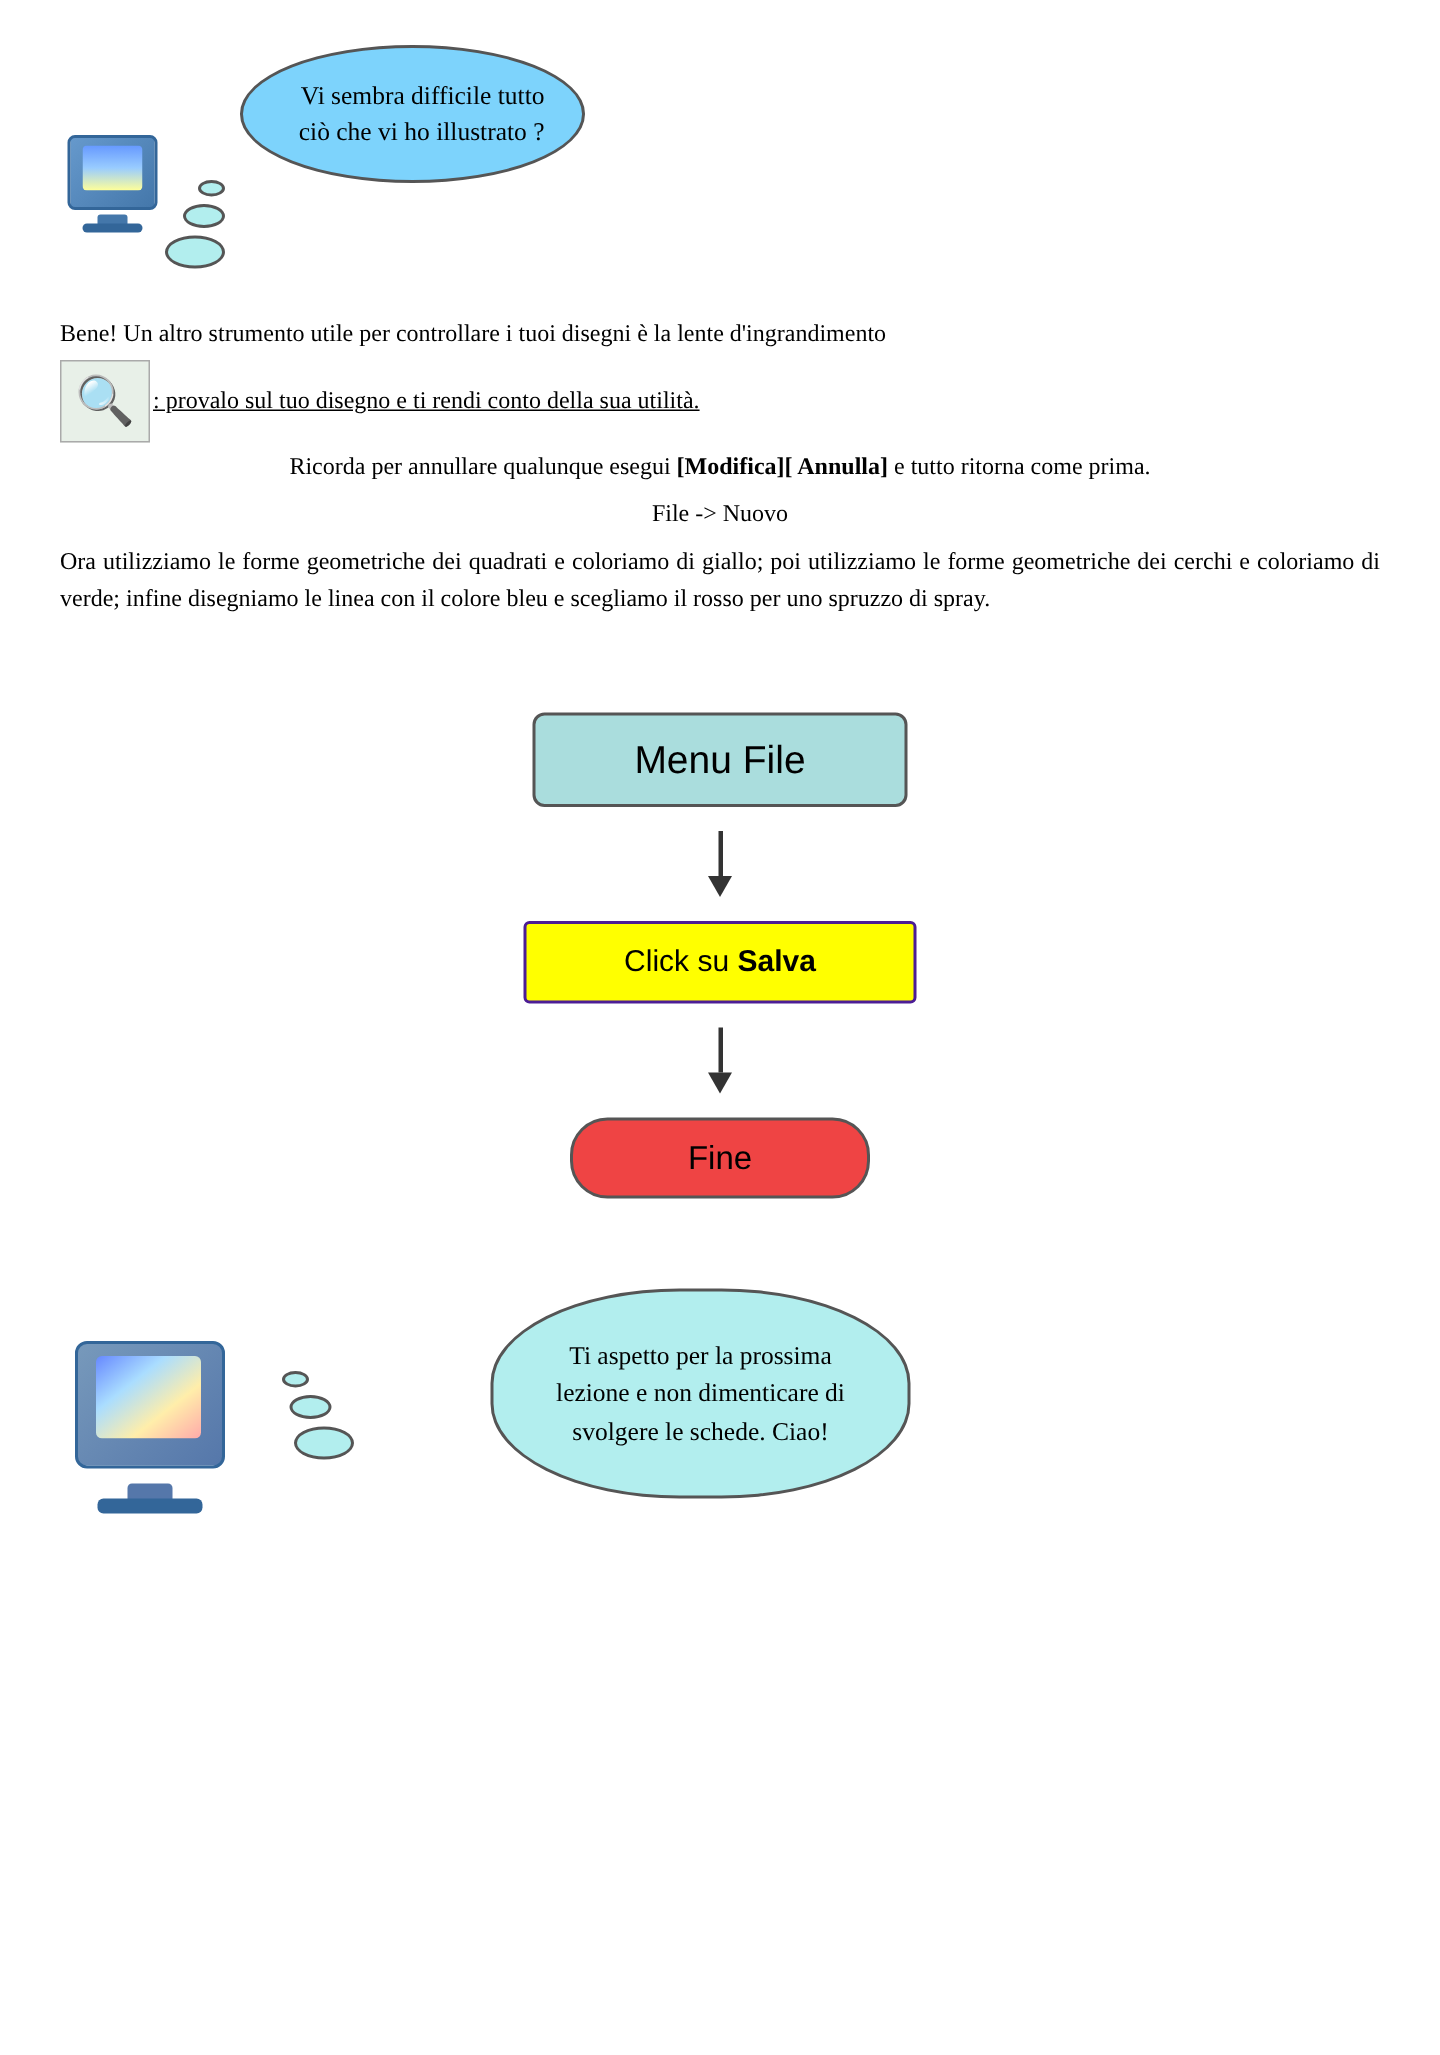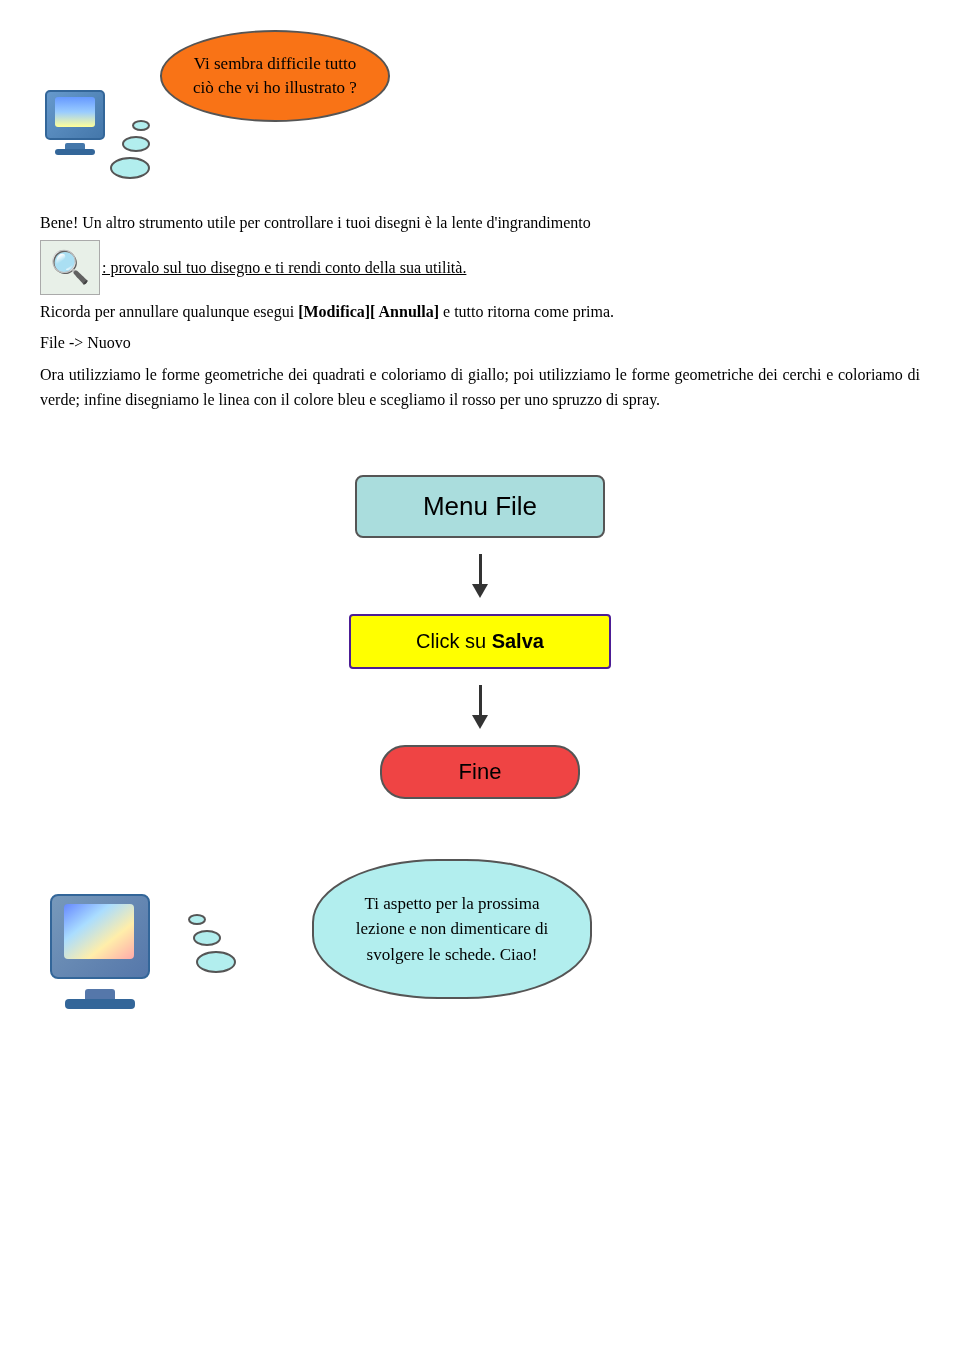--- a/index.html
+++ b/index.html
@@ -19,25 +19,25 @@
 
     
     .thought-bubble-container {
       position: relative;
       display: flex;
       align-items: flex-start;
       margin-bottom: 20px;
     }
 
     .thought-bubble {
-      background: #f97316;
+      background: #7dd3fc;
       border-radius: 50%;
       border: 2px solid #555;
       padding: 20px 25px;
-      text-align: center;
+      text-align: right;
       font-size: 17px;
       line-height: 1.4;
       position: relative;
     }
 
     .thought-bubble-top {
       width: 230px;
       margin-left: 120px;
       margin-top: 10px;
     }
@@ -119,21 +119,21 @@
     }
 
     
     .text-section {
       margin: 10px 0;
       line-height: 1.6;
     }
 
     .text-section p {
       margin-bottom: 6px;
-      text-align: left;
+      text-align: center;
     }
 
     
     .magnifier-row {
       display: flex;
       align-items: flex-start;
       gap: 0;
       margin-bottom: 4px;
     }
 
@@ -356,19 +356,19 @@
       <div class="computer-stand-lg"></div>
       <div class="computer-base-lg"></div>
     </div>
 
     <div style="position:absolute; left:148px; top:55px; display:flex; flex-direction:column; gap:5px;">
       <div class="bottom-dot-sm"></div>
       <div class="bottom-dot-md" style="margin-left:5px;"></div>
       <div class="bottom-dot-lg" style="margin-left:8px;"></div>
     </div>
 
-    <div style="position:absolute; left:272px; top:0; width:280px; background:#b2eeee; border:2px solid #555; border-radius:45%; padding:30px 35px; text-align:center; font-size:17px; line-height:1.5;font-family:Liberation Serif, serif;">
+    <div style="position:absolute; left:287px; top:0; width:280px; background:#b2eeee; border:2px solid #555; border-radius:45%; padding:30px 35px; text-align:center; font-size:17px; line-height:1.5;font-family:Liberation Serif, serif;">
       <span>Ti aspetto per la prossima lezione e non dimenticare di svolgere le schede. Ciao!</span>
     </div>
 
   </div>
 
 </div>
 
 </body></html>

